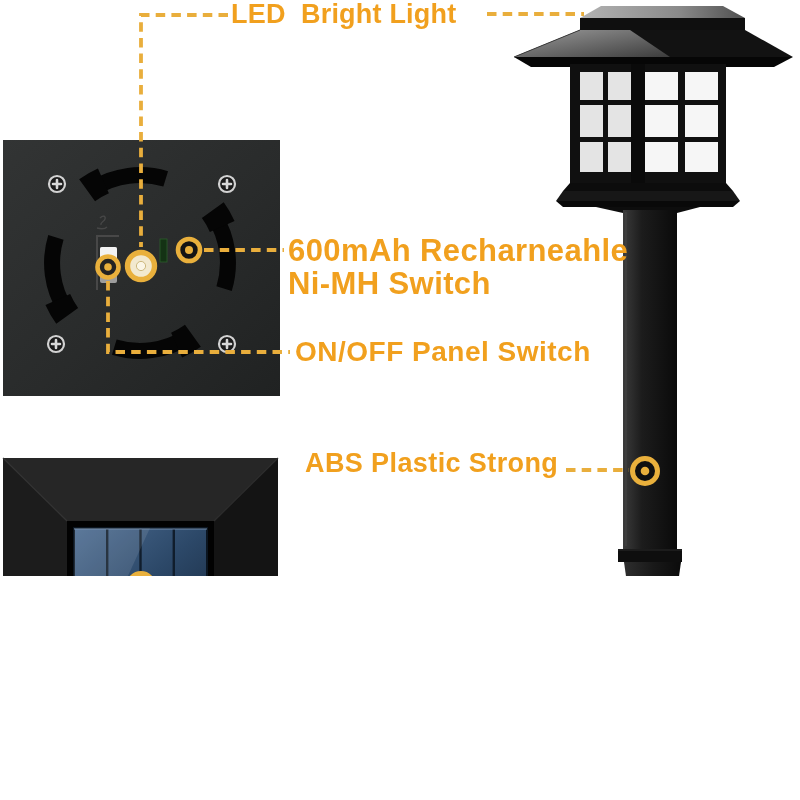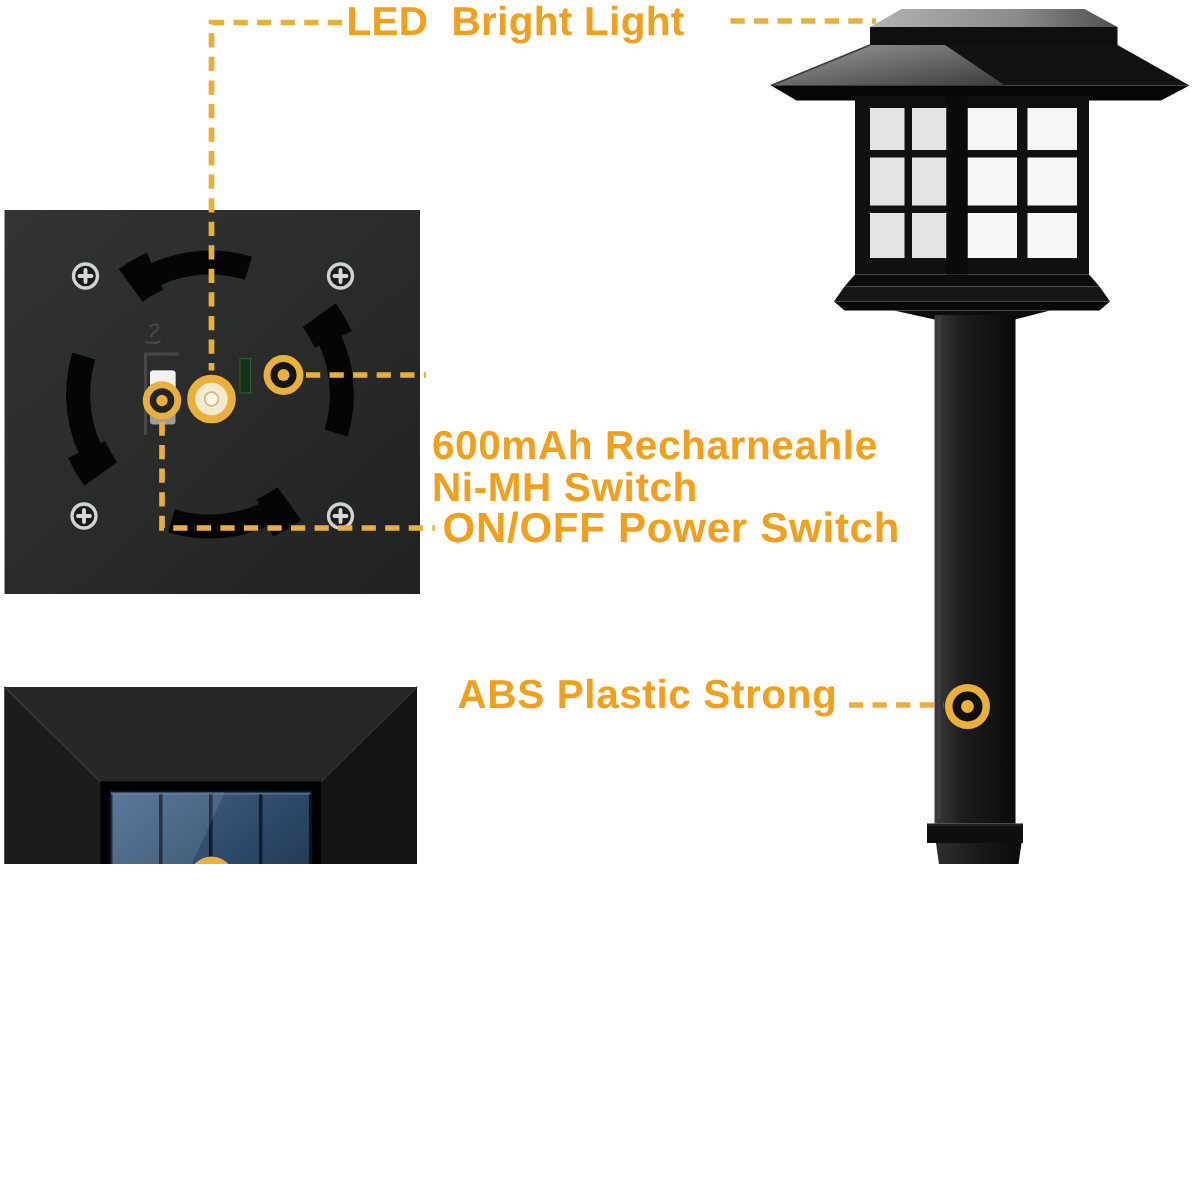--- a/index.html
+++ b/index.html
@@ -6,21 +6,21 @@
   .stage{
     position:relative;width:800px;height:576px;background:var(--page-bg,#fff);
     overflow:hidden;font-family:"Liberation Sans","DejaVu Sans",sans-serif;
   }
   .artwork{position:absolute;left:0;top:0;}
   .label{
     position:absolute;color:var(--label-orange,#F1A01E);font-weight:700;
     white-space:pre;line-height:1.05;letter-spacing:0.2px;
   }
   .label-led{left:231px;top:0px;font-size:27px;}
-  .label-battery{left:288px;top:235px;font-size:27px;letter-spacing:0.4px;margin-top:48px;}
+  .label-battery{left:288px;top:235px;font-size:31px;letter-spacing:0.4px;}
   .label-switch{left:295px;top:337px;font-size:28px;letter-spacing:0.5px;}
   .label-abs{left:305px;top:449px;font-size:27px;letter-spacing:0.4px;}
   .label-solar{left:183px;top:765px;font-size:27px;letter-spacing:-0.4px;}
   
   .dash{fill:none;stroke:var(--dash-gold,#E9AE3C);stroke-width:3.8;stroke-dasharray:9.5 6.2;}
   .ringstroke{stroke:var(--marker-gold,#E9B03C);}
   .rdot{fill:var(--marker-gold,#E9B03C);}
   .slot{fill:none;stroke:#050505;stroke-width:16;}
   .slotpad{fill:none;stroke:#050505;stroke-width:27;}
 </style>
@@ -220,17 +220,17 @@
         <circle cx="141" cy="586" r="12.5" fill="#101a28" class="ringstroke" stroke-width="5"></circle>
         <circle cx="141" cy="586" r="4.3" class="rdot"></circle>
       </g>
     </g>
   </svg>
 
   <div class="label label-led">LED  Bright Light</div>
 
   <div class="label label-battery"><span>600mAh Recharneahle</span><br><span>Ni-MH Switch</span></div>
 
-  <div class="label label-switch">ON/OFF Power Switch</div>
+  <div class="label label-switch">ON/OFF Panel Switch</div>
 
   <div class="label label-abs"><span>ABS Plastic Strong</span><br></div>
 
 </div>
 
 </body></html>

